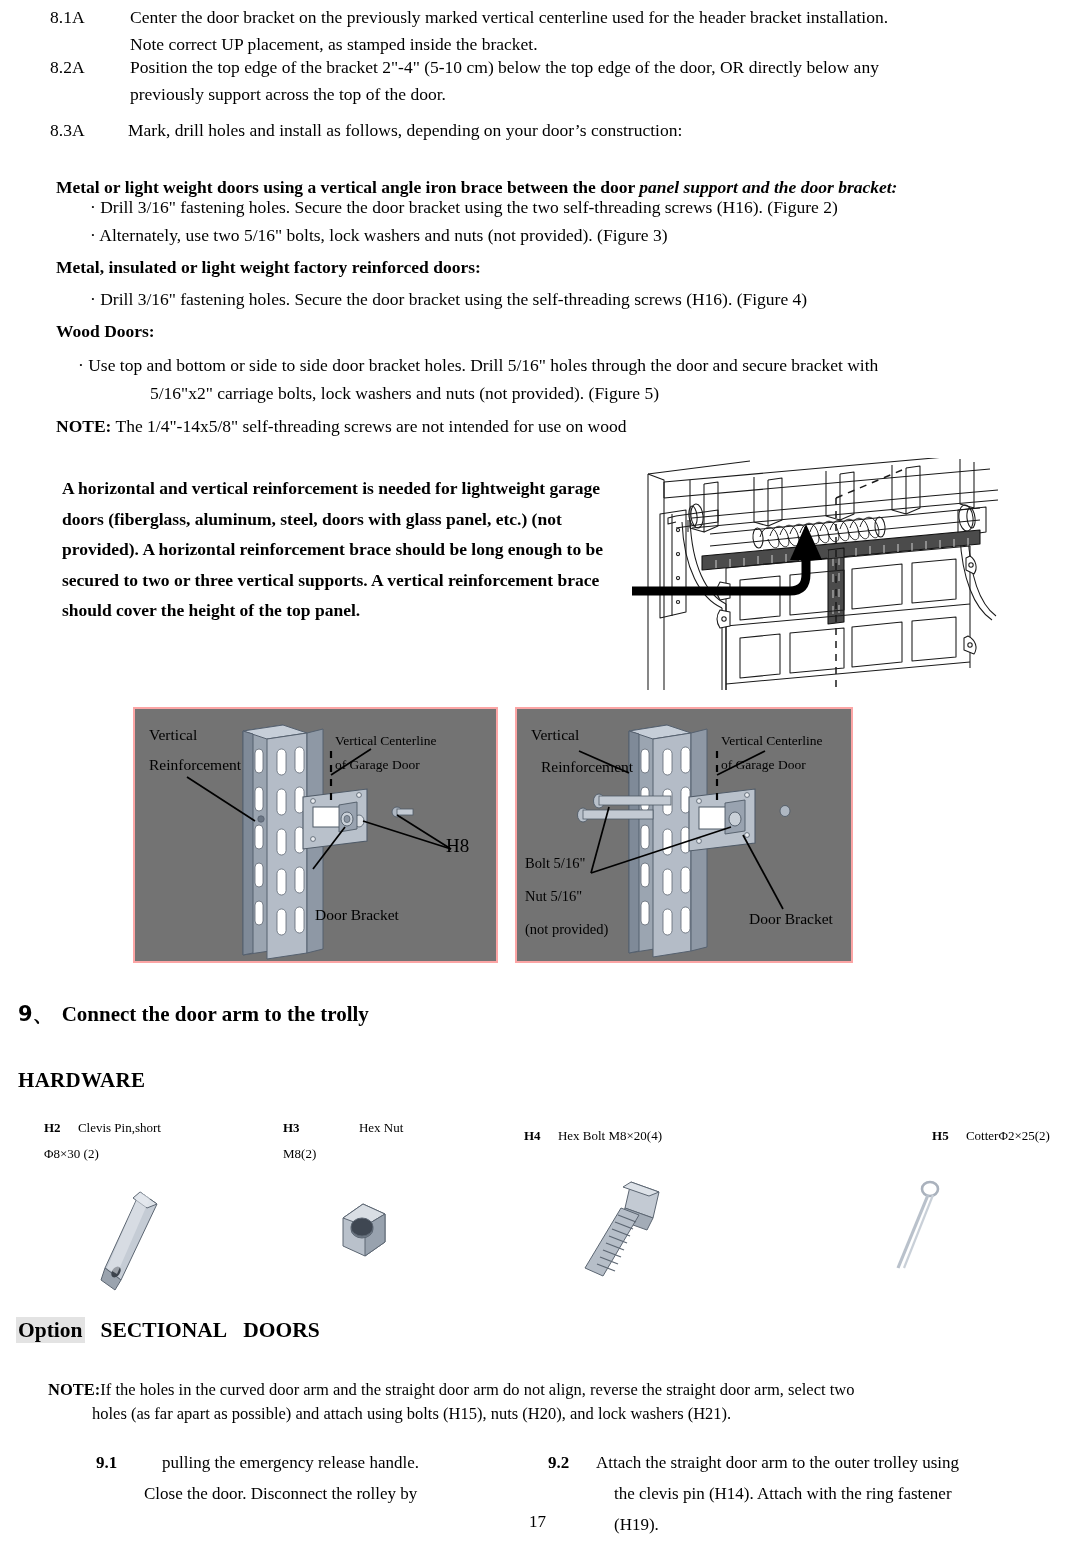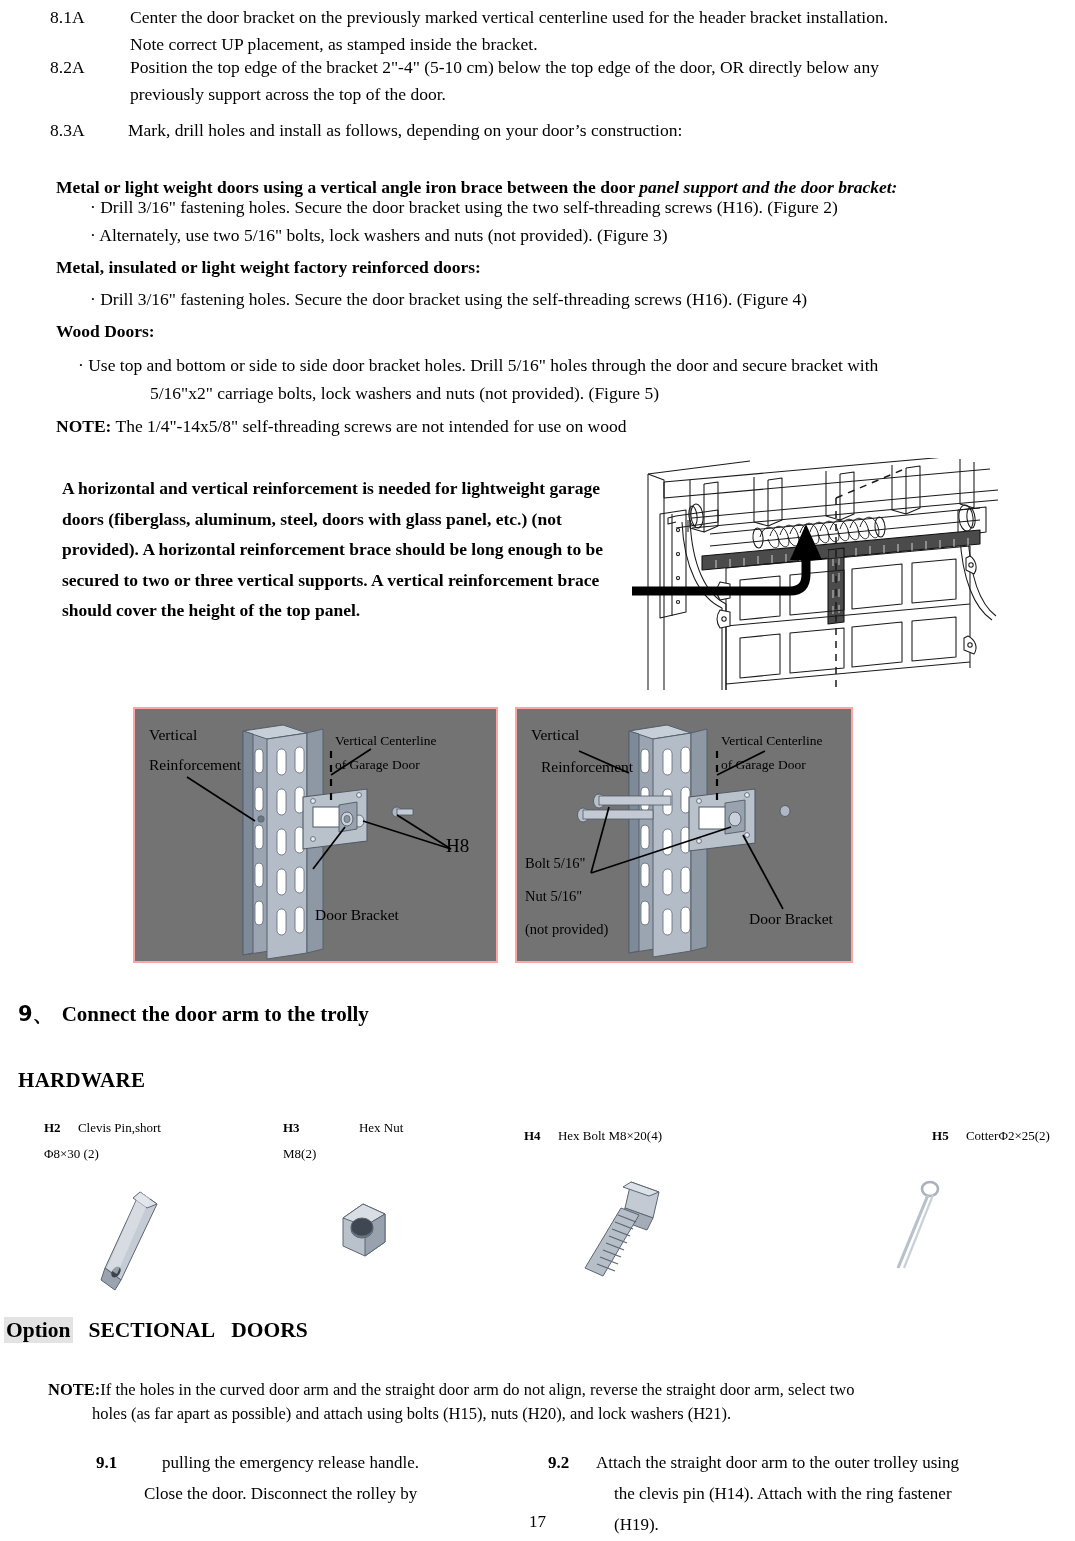--- a/index.html
+++ b/index.html
@@ -120,20 +120,21 @@
     position: absolute;
     left: 4px;
     top: 1318px;
     font-size: 21.5px;
     font-weight: bold;
     white-space: nowrap;
   }
   #option-banner .hl {
     background: #e3e3e3;
     padding: 1px 2px;
+    margin-left: 12px;
   }
   #option-banner .sp { display: inline-block; width: 16px; }
 
   
   #bottom-note {
     position: absolute;
     left: 48px;
     top: 1378px;
     width: 990px;
     font-size: 16.5px;

